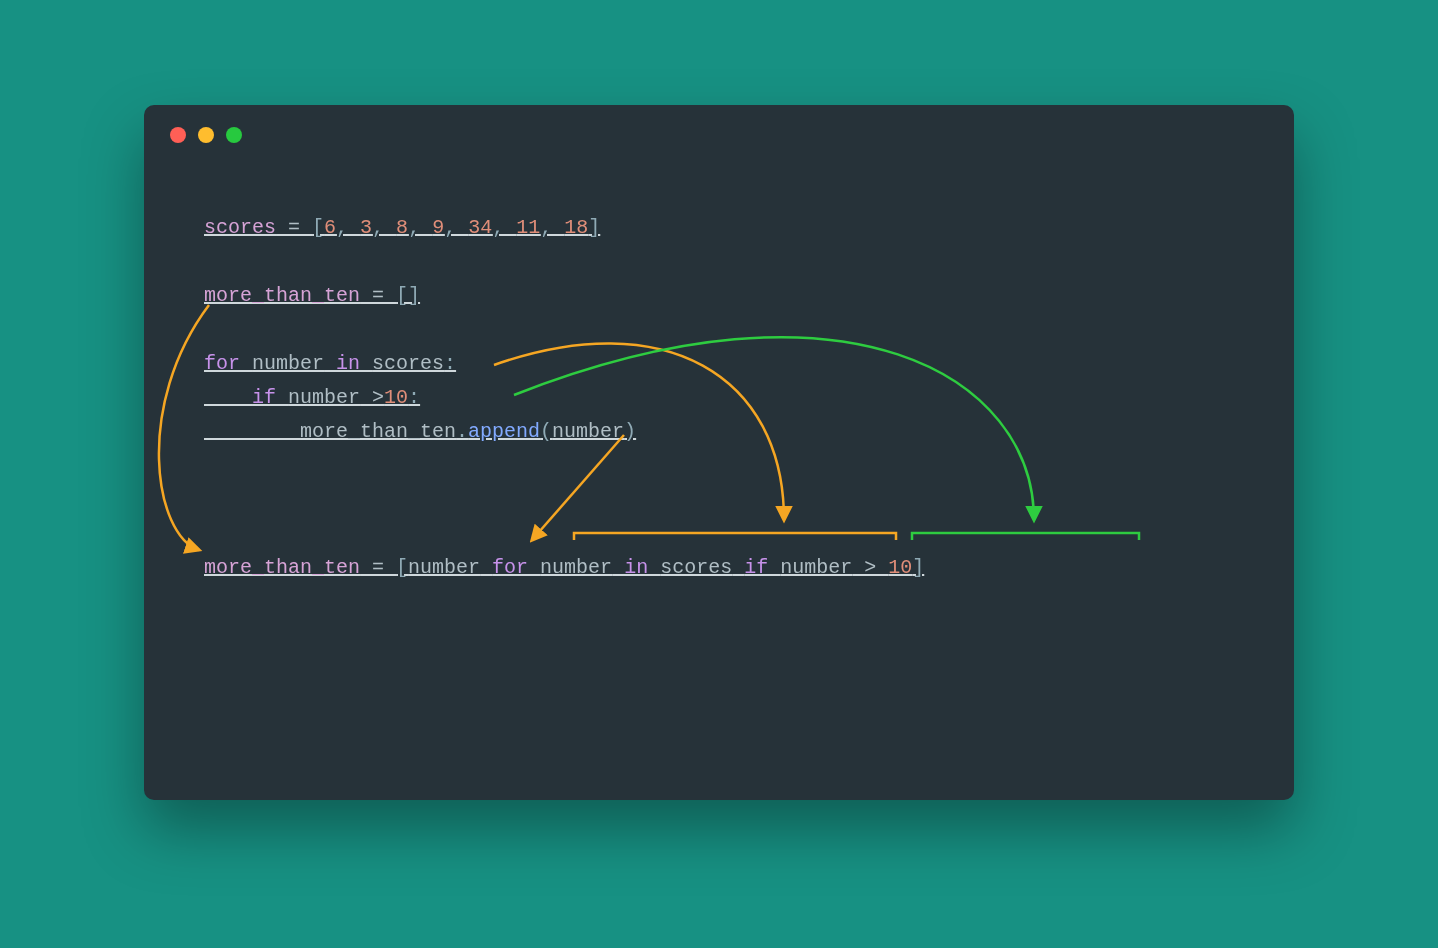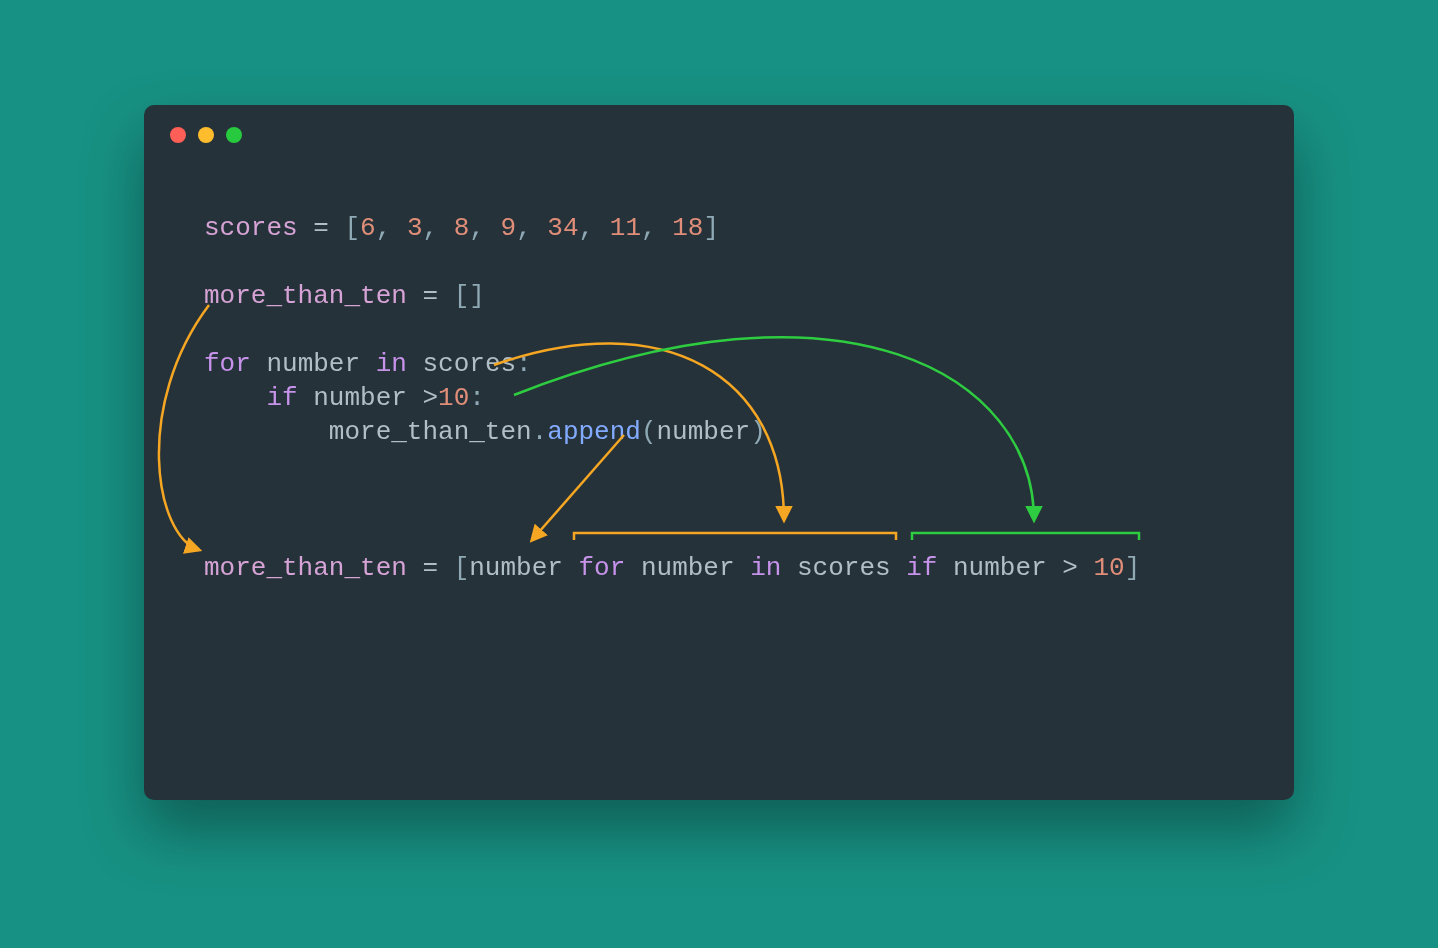--- a/index.html
+++ b/index.html
@@ -18,22 +18,22 @@
     position:relative;
     overflow:visible;
   }
   .traffic{display:flex;gap:12px;padding:22px 26px;}
   .dot{width:16px;height:16px;border-radius:50%;}
   .dot.red{background:#ff5f56;}
   .dot.yellow{background:#ffbd2e;}
   .dot.green{background:#27c93f;}
   .code{
     position:absolute;left:60px;top:106px;
-    font-size:26px;line-height:34px;
-    color:#cfd8dc;white-space:pre;
+    font-size:20px;line-height:34px;
+    color:#cfd8dc;white-space:pre;text-decoration:underline;
   }
   .t-var{color:#d6a3d6;}
   .t-op{color:#b0bec5;}
   .t-pun{color:#8faab5;}
   .t-num{color:#e08e79;}
   .t-key{color:#c792ea;}
   .t-id{color:#b0bec5;}
   .t-fn{color:#82aaff;}
   svg.overlay{position:absolute;left:0;top:0;pointer-events:none;}
 </style>

